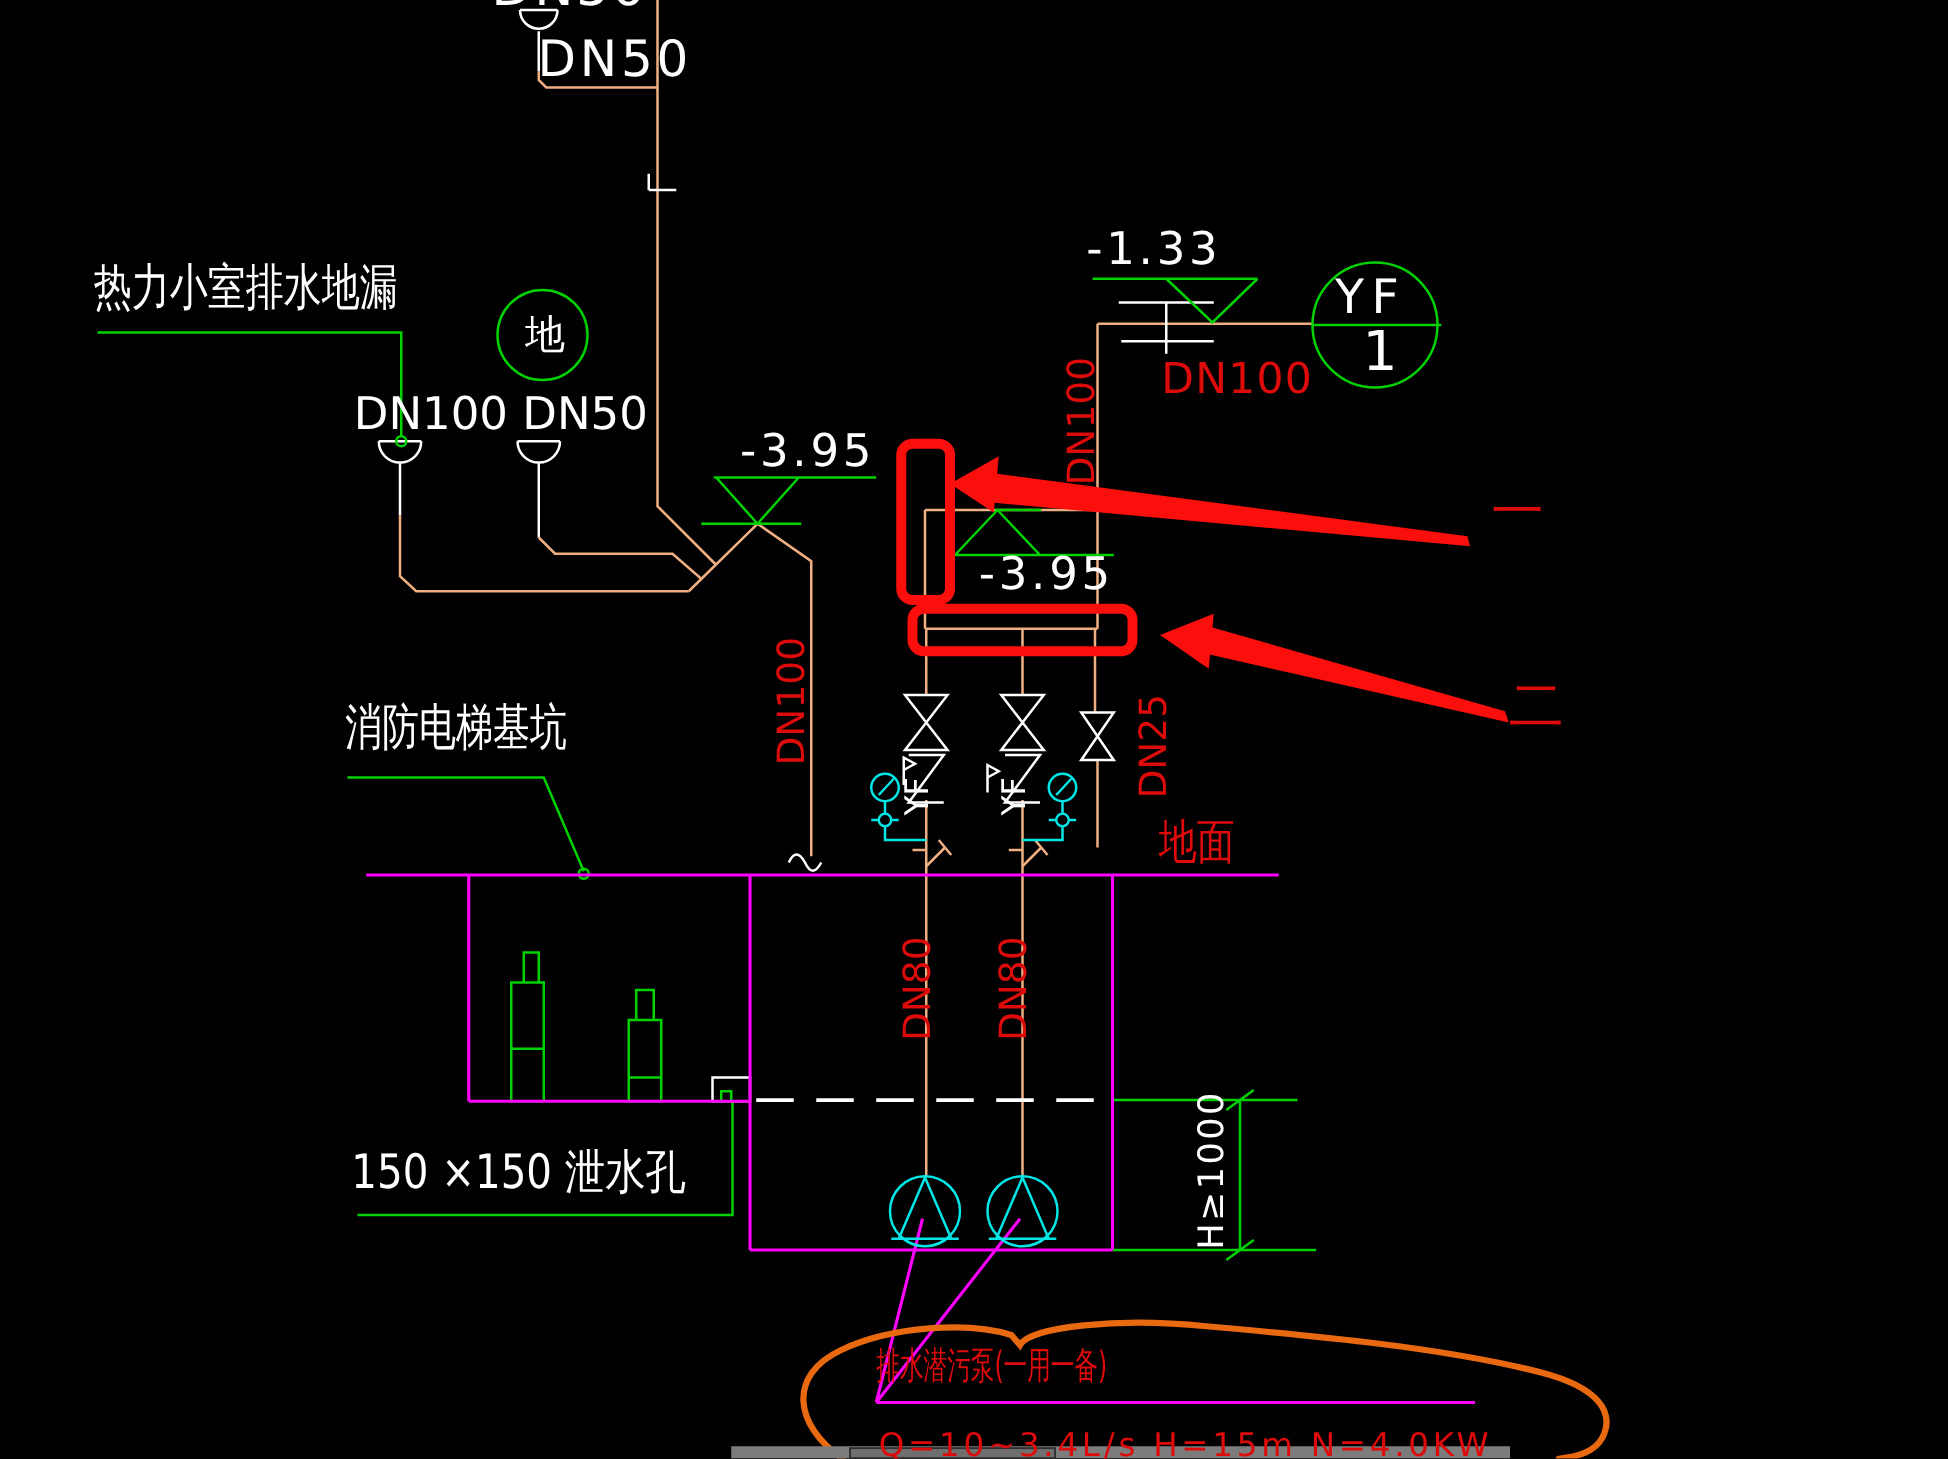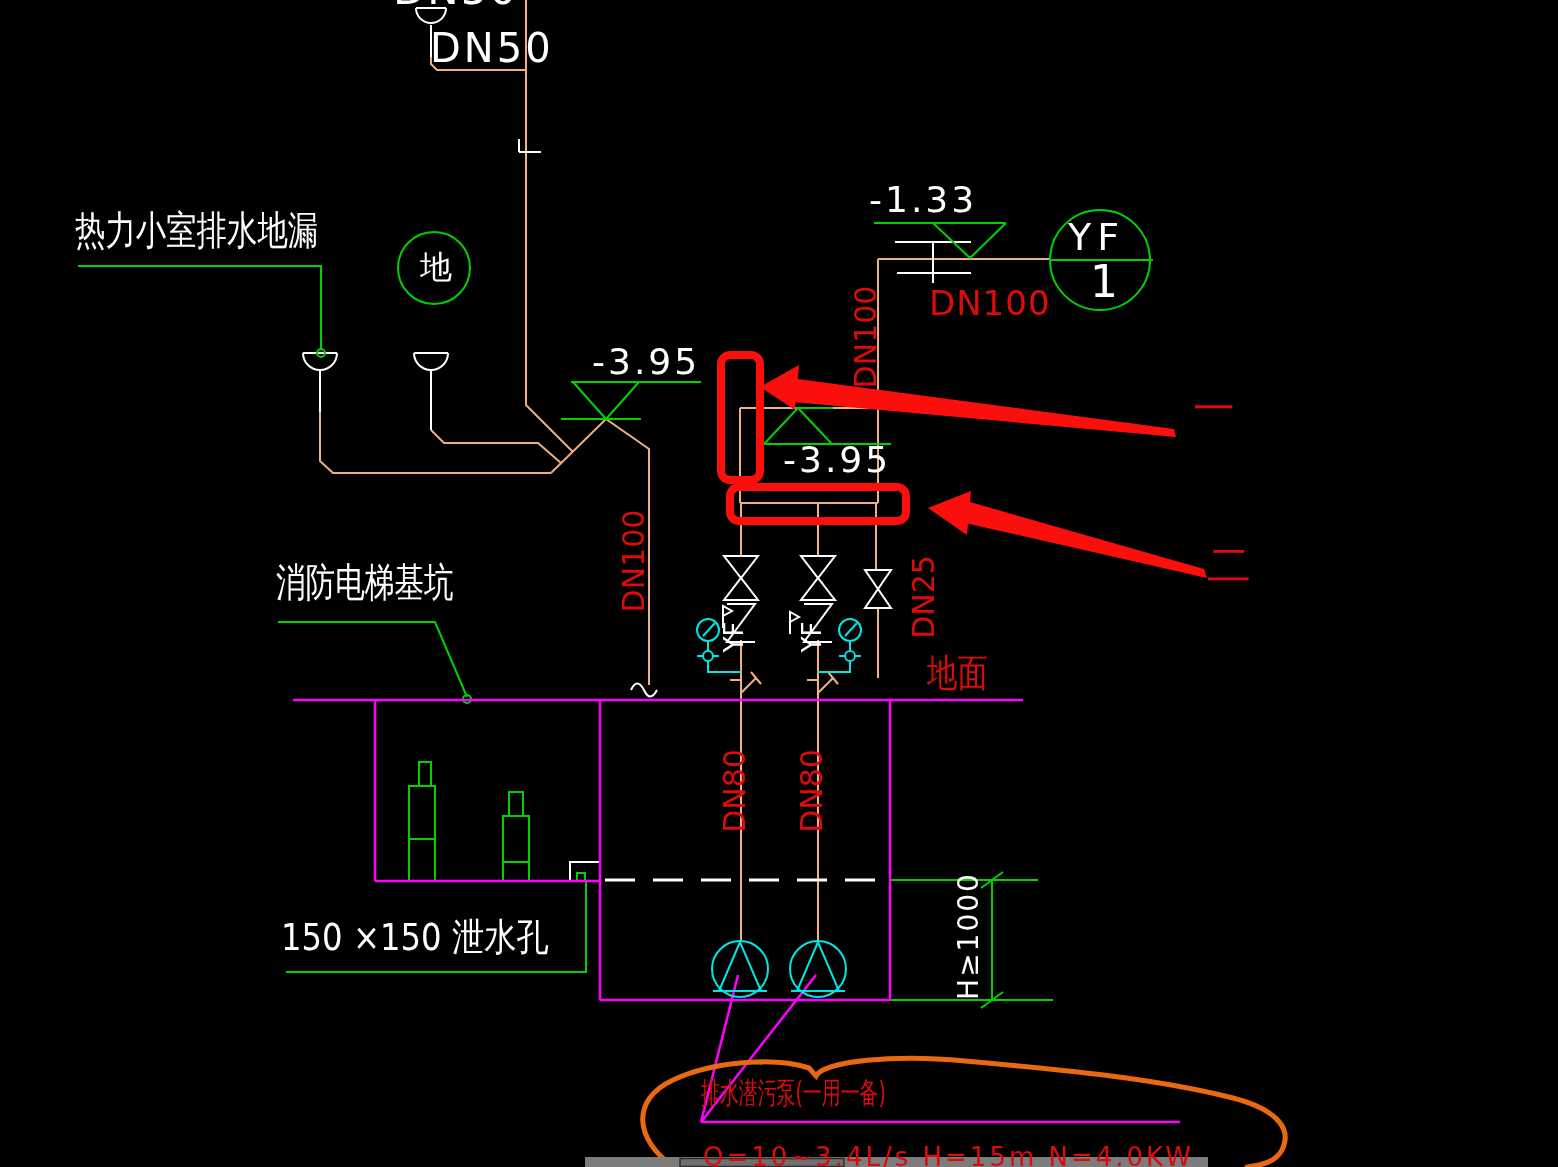--- a/index.html
+++ b/index.html
@@ -122,20 +122,21 @@
            C1246,1110 1259,1130 1249,1150 C1243,1161 1231,1165 1214,1167" fill="none" stroke="#e8690f" stroke-width="5" stroke-linecap="round"></path>
 
   <g>
     <rect x="552" y="1157" width="623" height="10" fill="#7c7c7c"></rect>
     <rect x="647" y="1158.5" width="164" height="8" fill="#6f6f6f" stroke="#2f2f2f" stroke-width="1.5"></rect>
   </g>
 </svg>
 
 <div class="t" style="left:360px;top:-31px;font-size:42px;letter-spacing:2px;">DN50</div>
 <div class="t" style="left:397px;top:28px;font-size:40px;letter-spacing:3px;">DN50</div>
+<div class="t" style="left:250px;top:314px;font-size:36px;">DN100 DN50</div>
 <div class="t cx76" style="left:42px;top:210px;font-size:40px;">热力小室排水地漏</div>
 <div class="t" style="left:387px;top:251px;font-size:32px;">地</div>
 <div class="t" style="left:559px;top:344px;font-size:36px;letter-spacing:3px;">-3.95</div>
 <div class="t" style="left:750px;top:442px;font-size:36px;letter-spacing:3px;">-3.95</div>
 <div class="t" style="left:836px;top:182px;font-size:36px;letter-spacing:3px;">-1.33</div>
 <div class="t" style="left:1035px;top:218px;font-size:38px;letter-spacing:6px;">YF</div>
 <div class="t" style="left:1057px;top:260px;font-size:44px;">1</div>
 <div class="t red" style="left:896px;top:286px;font-size:34px;letter-spacing:1px;">DN100</div>
 <div class="t red cx80" style="left:894px;top:654px;font-size:38px;">地面</div>
 <div class="t cx74" style="left:243px;top:562px;font-size:40px;">消防电梯基坑</div>

